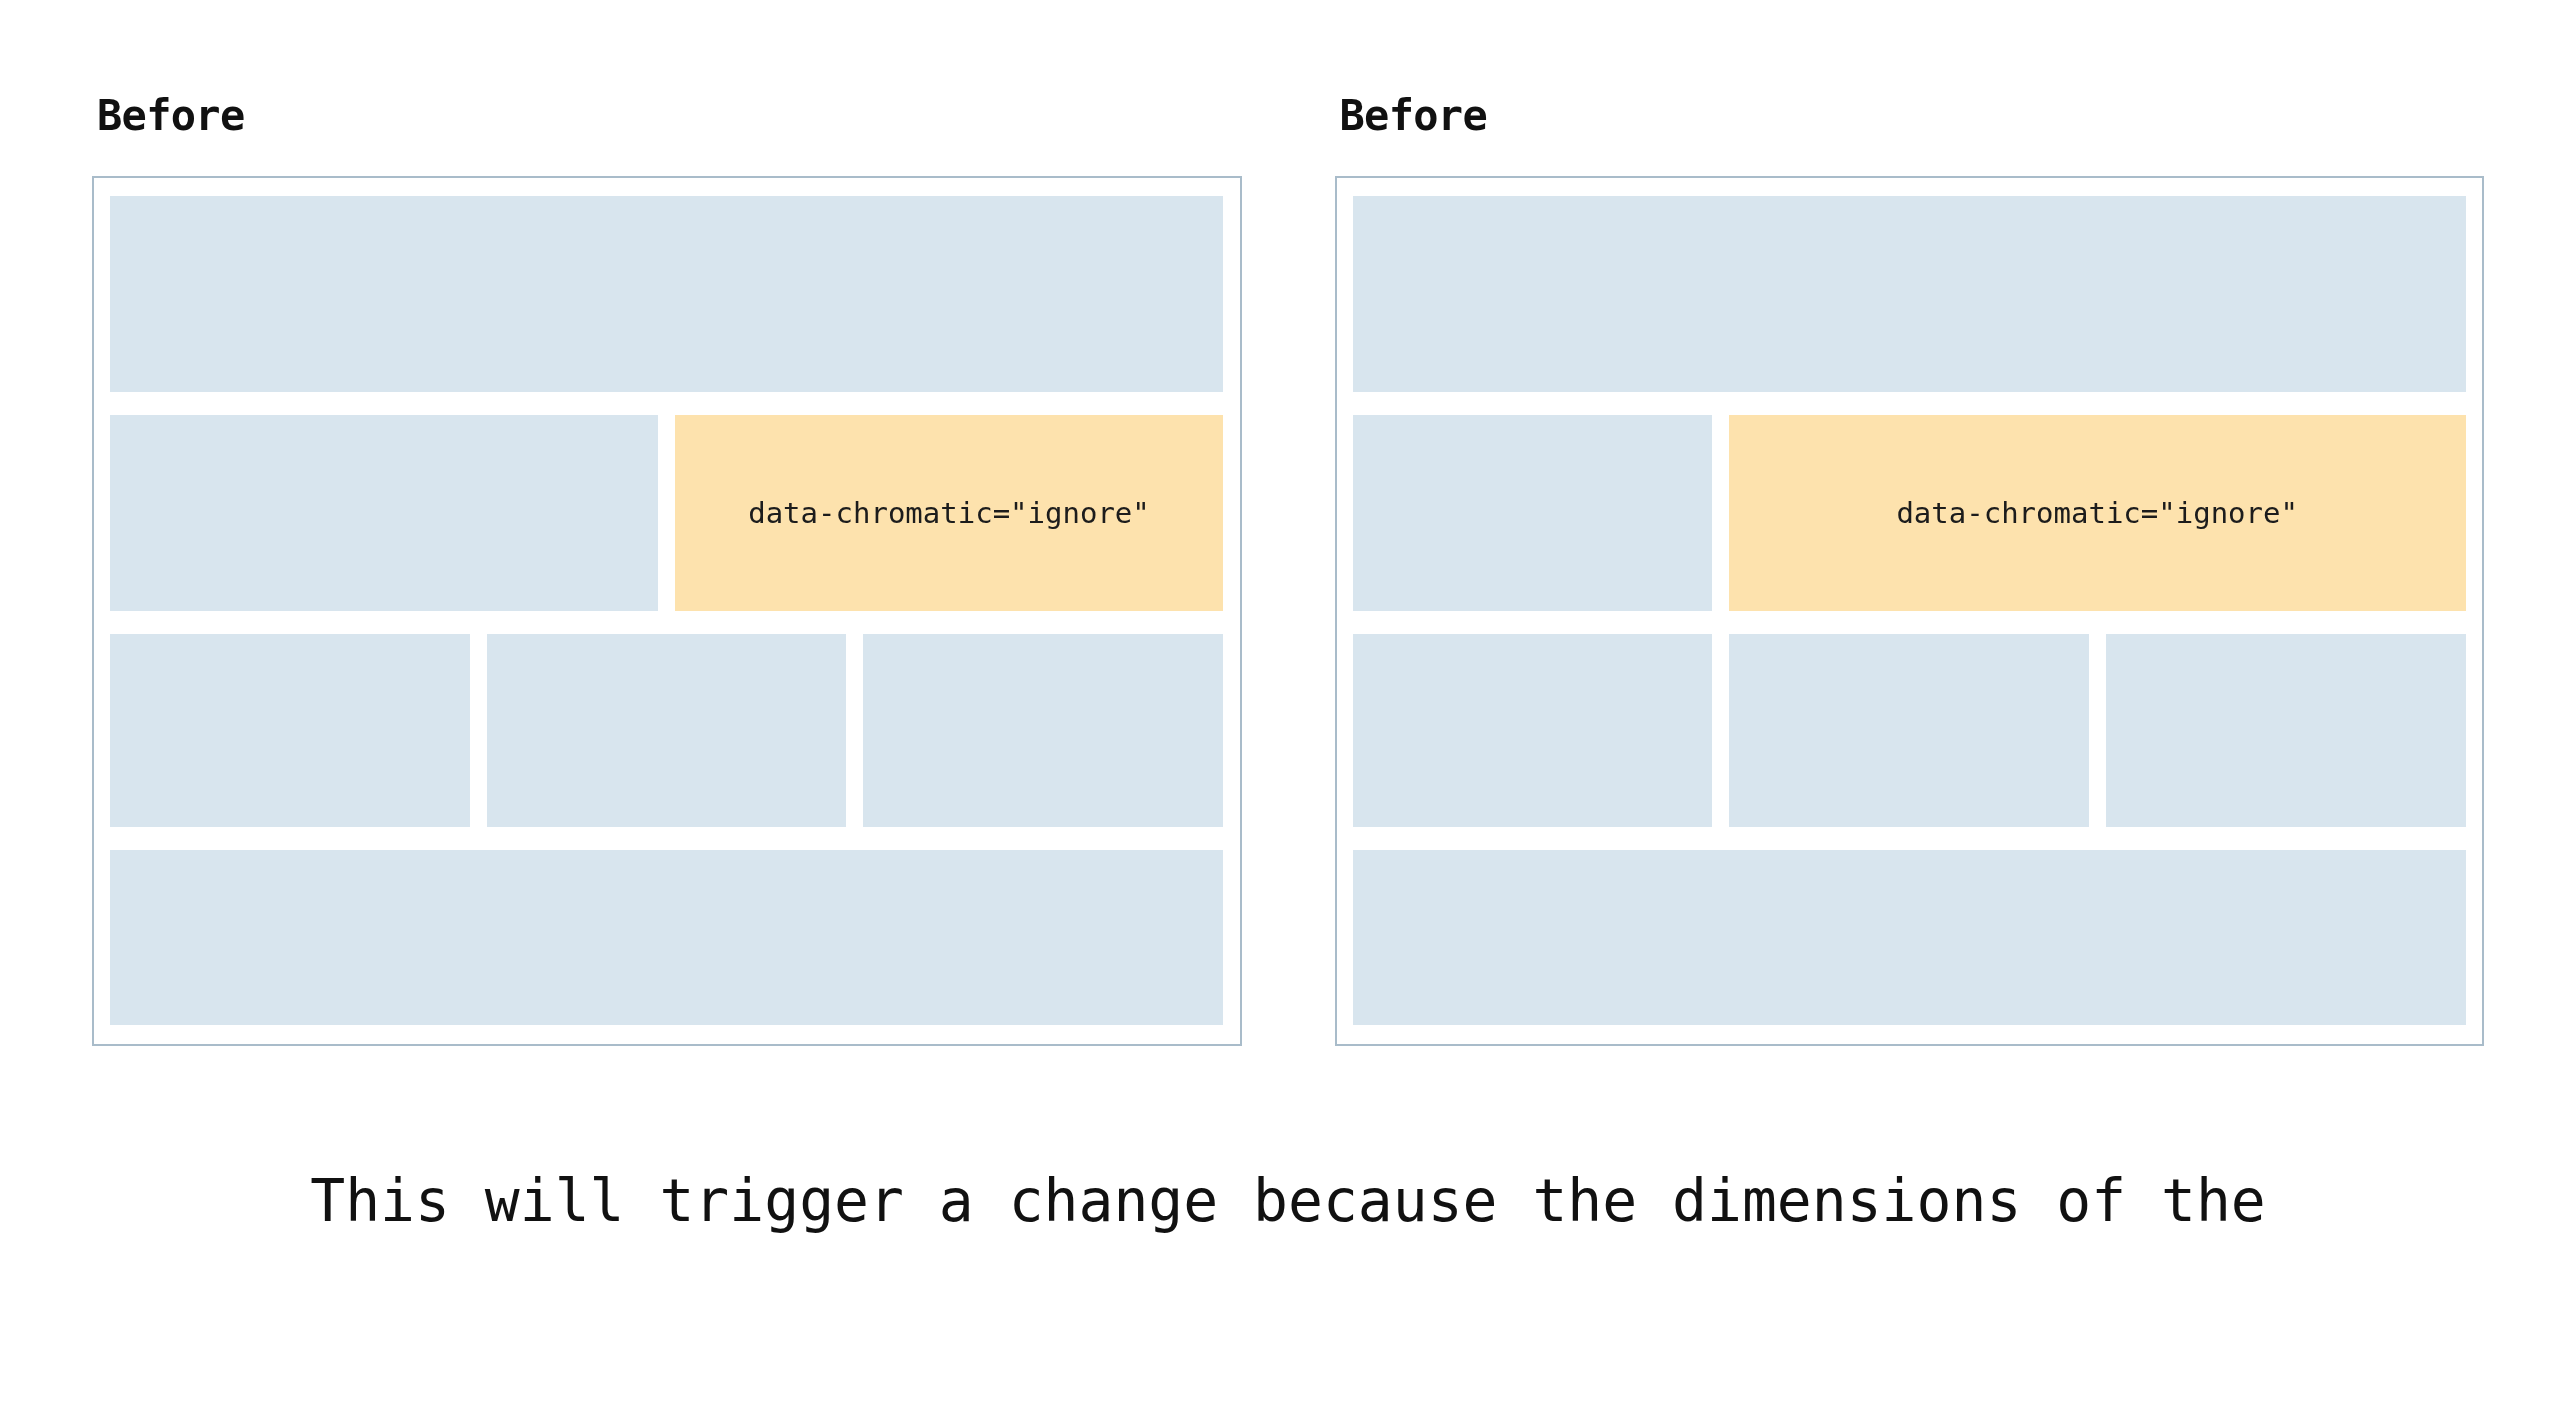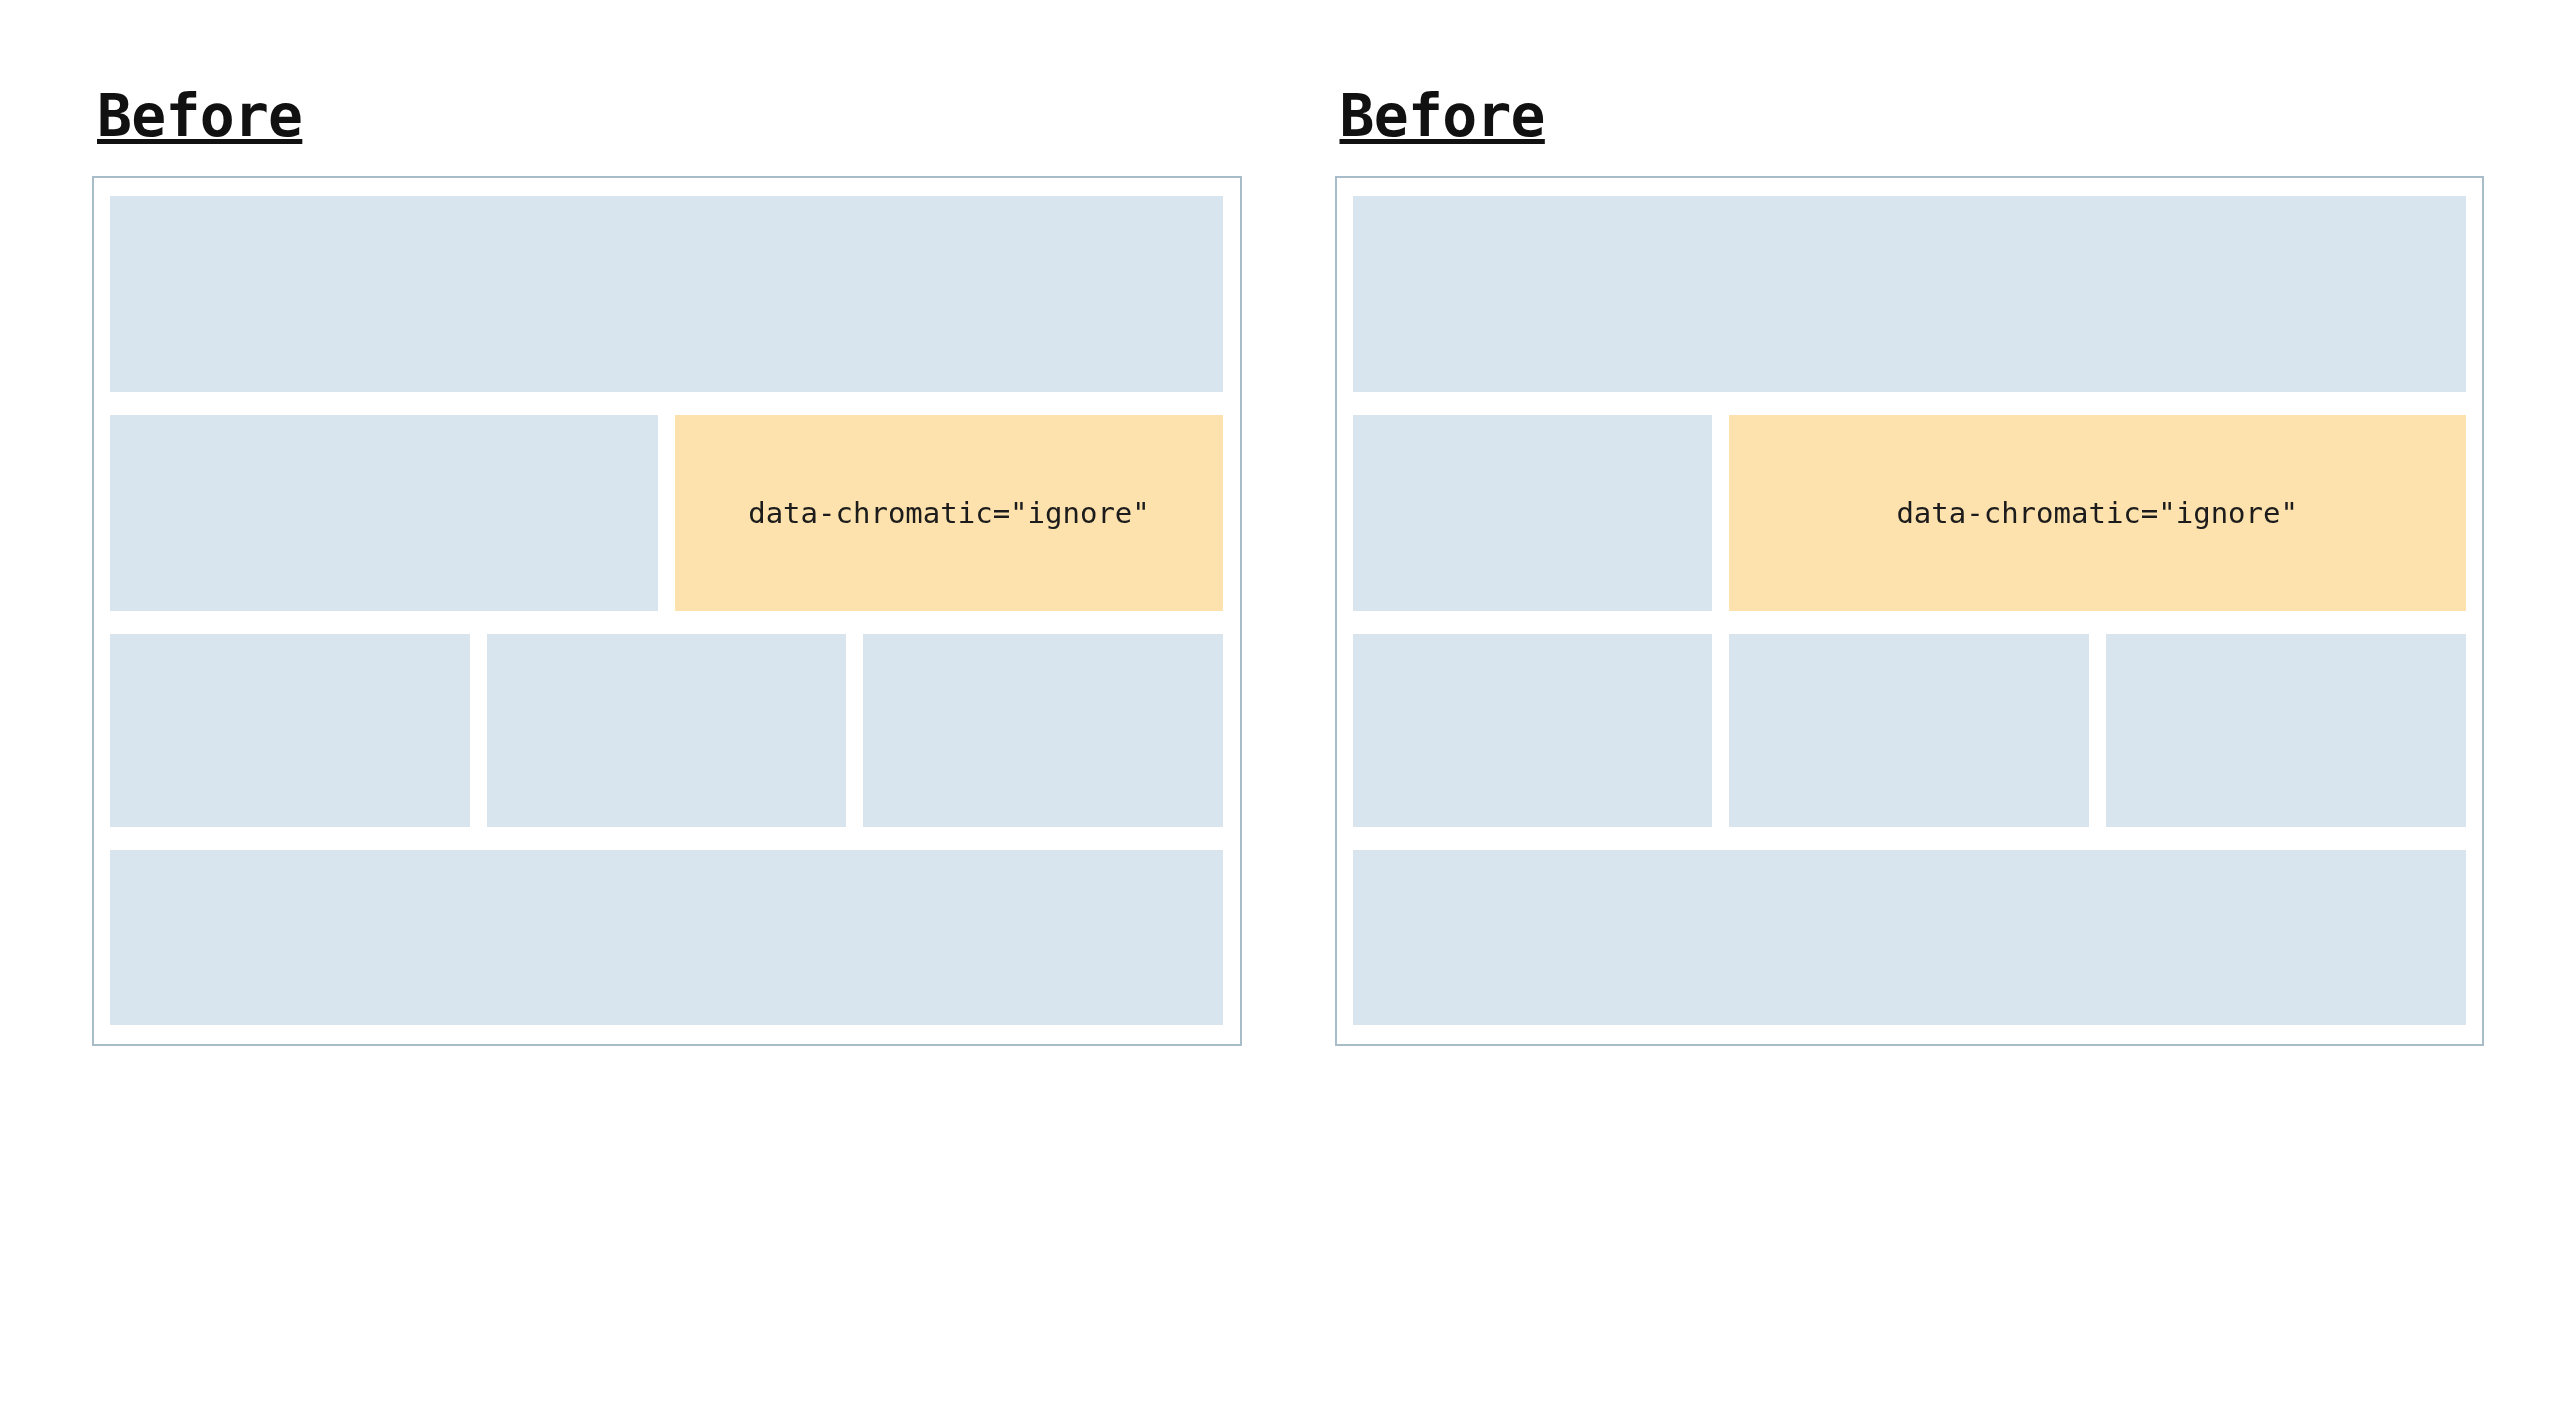--- a/index.html
+++ b/index.html
@@ -17,27 +17,26 @@
     color:var(--text);
     overflow:hidden;
   }
   .cols{
     display:flex;
     gap:93px;
     padding:86px 92px 0 92px;
   }
   .col{flex:1;min-width:0;}
   .panel-title{
-    font-size:58px;
+    font-size:42px;
     font-weight:700;
     line-height:60px;
     letter-spacing:-0.7px;
     margin:0 0 30px 5px;
     white-space:nowrap;
-    text-decoration:underline;
   }
   .panel{
     height:870px;
     background:#ffffff;
     border:2.2px solid var(--panel-border);
     padding:18px 16.5px 18.7px 16px;
     display:flex;
     flex-direction:column;
     gap:23px;
   }
@@ -119,14 +118,15 @@
       </div>
       <div class="row row-4">
         <div class="box full"></div>
       </div>
     </div>
   </div>
 
 </div>
 
 <div class="caption">
+  <div>This will trigger a change because the dimensions of the</div>
 </div>
 
 
 </body></html>

